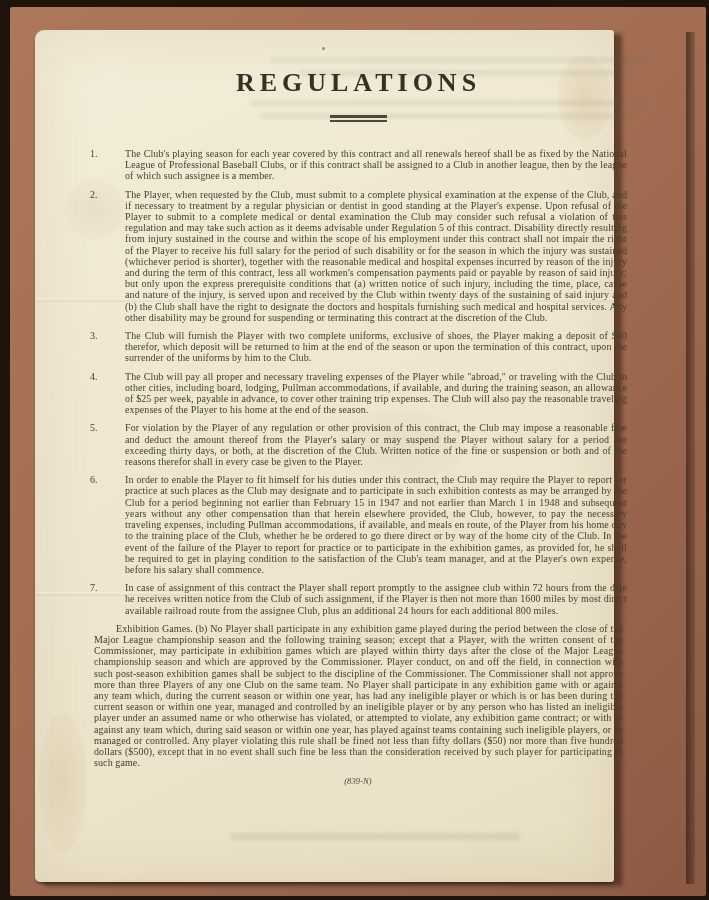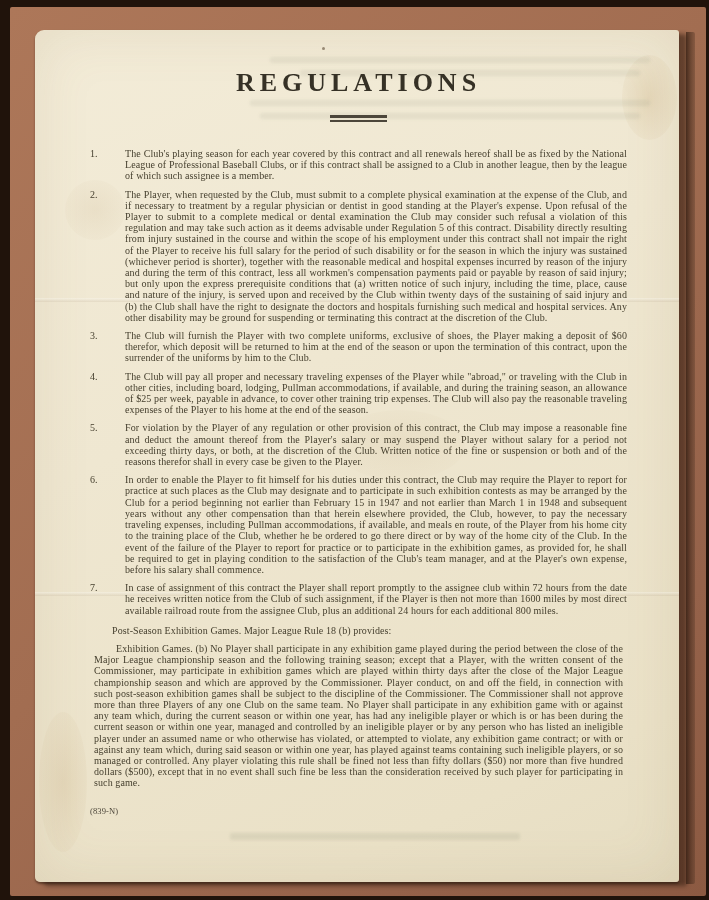--- a/index.html
+++ b/index.html
@@ -14,21 +14,21 @@
   .mat {
     position: absolute;
     top: 7px; right: 3px; bottom: 4px; left: 10px;
     background: linear-gradient(135deg, #ad7759 0%, #a26d51 45%, #95624a 80%, #8c5a42 100%);
     border-radius: 2px;
   }
   
   .paper {
     position: absolute;
     top: 30px; left: 35px;
-    width: 644px; height: 852px;
+    width: 579px; height: 852px;
     background: linear-gradient(155deg, #f3ecd8 0%, #efe7d1 40%, #eae1c7 85%, #e6ddc2 100%);
     border-radius: 9px 3px 3px 5px;
     box-shadow: 8px 4px 4px rgba(48, 28, 16, 0.55),
                 0 2px 2px rgba(48, 28, 16, 0.5),
                 inset 0 0 55px rgba(142, 106, 58, 0.13);
   }
   .content {
     position: absolute;
     top: 40px; left: 55px;
     width: 537px;
@@ -70,25 +70,26 @@
   .subheading {
     margin: 9px 0 7px 0;
     padding-left: 22px;
   }
   .exhibition {
     margin: 4px;
     text-indent: 22px;
     text-align: justify;
   }
   .form-code {
-    margin-top: 17px;
-    text-align: left;
+    margin-top: 8px;
+    text-align: center;
     font-size: 8.5px;
     color: #4c463a;
     padding-right: 1px;
+    font-style: italic;
   }
   
   .crease {
     position: absolute;
     left: 0; width: 100%; height: 4px;
     background: linear-gradient(to bottom, rgba(255,255,250,0.35), rgba(120,90,60,0.10));
     pointer-events: none;
   }
   .crease.c1 { top: 268px; }
   .crease.c2 { top: 562px; }
@@ -184,18 +185,17 @@
       <div class="reg-item">
         <span class="num">6.</span>
         <span class="reg-text">In order to enable the Player to fit himself for his duties under this contract, the Club may require the Player to report for practice at such places as the Club may designate and to participate in such exhibition contests as may be arranged by the Club for a period beginning not earlier than February 15 in 1947 and not earlier than March 1 in 1948 and subsequent years without any other compensation than that herein elsewhere provided, the Club, however, to pay the necessary traveling expenses, including Pullman accommodations, if available, and meals en route, of the Player from his home city to the training place of the Club, whether he be ordered to go there direct or by way of the home city of the Club.  In the event of the failure of the Player to report for practice or to participate in the exhibition games, as provided for, he shall be required to get in playing condition to the satisfaction of the Club's team manager, and at the Player's own expense, before his salary shall commence.</span>
       </div>
       <div class="reg-item">
         <span class="num">7.</span>
         <span class="reg-text">In case of assignment of this contract the Player shall report promptly to the assignee club within 72 hours from the date he receives written notice from the Club of such assignment, if the Player is then not more than 1600 miles by most direct available railroad route from the assignee Club, plus an additional 24 hours for each additional 800 miles.</span>
       </div>
     </div>
 
-    <p class="subheading">Post-Season Exhibition Games.  Major League Rule 18 (b) provides:</p>
     <p class="exhibition">Exhibition Games.  (b) No Player shall participate in any exhibition game played during the period between the close of the Major League championship season and the following training season; except that a Player, with the written consent of the Commissioner, may participate in exhibition games which are played within thirty days after the close of the Major League championship season and which are approved by the Commissioner.  Player conduct, on and off the field, in connection with such post-season exhibition games shall be subject to the discipline of the Commissioner.  The Commissioner shall not approve more than three Players of any one Club on the same team.  No Player shall participate in any exhibition game with or against any team which, during the current season or within one year, has had any ineligible player or which is or has been during the current season or within one year, managed and controlled by an ineligible player or by any person who has listed an ineligible player under an assumed name or who otherwise has violated, or attempted to violate, any exhibition game contract; or with or against any team which, during said season or within one year, has played against teams containing such ineligible players, or so managed or controlled.  Any player violating this rule shall be fined not less than fifty dollars ($50) nor more than five hundred dollars ($500), except that in no event shall such fine be less than the consideration received by such player for participating in such game.</p>
 
     <div class="form-code">(839-N)</div>
   </div>
 </div>
 
 </body></html>

